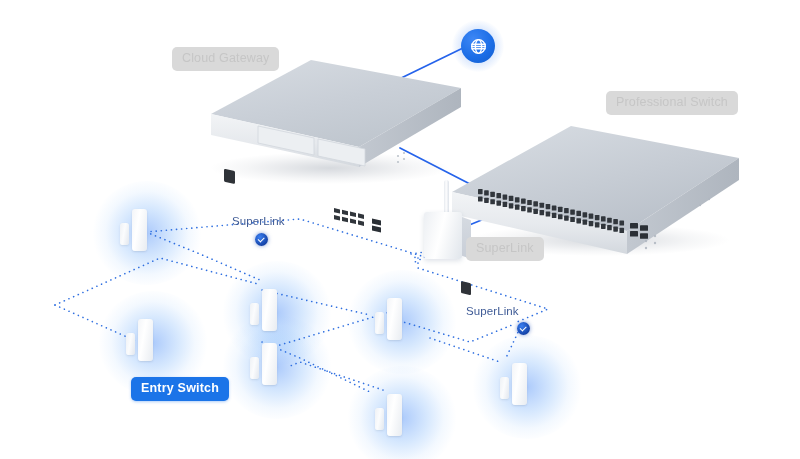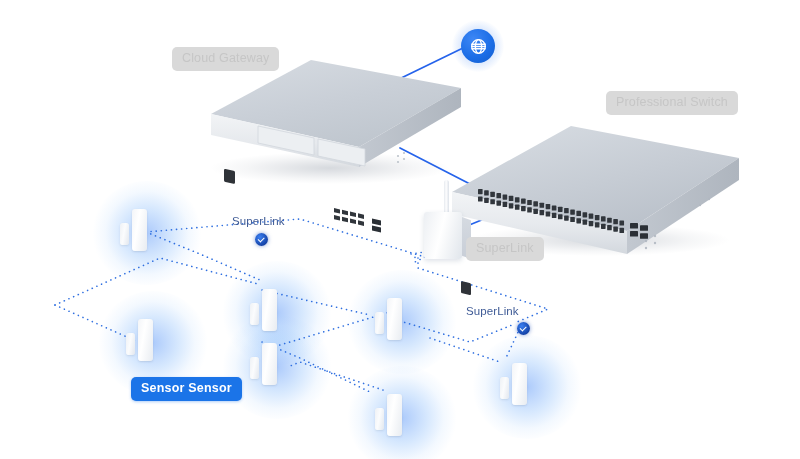--- a/index.html
+++ b/index.html
@@ -330,20 +330,20 @@
       <div class="chkdot" style="left: 255px; top: 233px;"></div>
       <div class="chkdot" style="left: 517px; top: 322px;"></div>
     </div>
 
   <div class="pill pill-grey" style="left:172px;top:47px;">Cloud Gateway</div>
 
   <div class="pill pill-grey" style="left:606px;top:91px;">Professional Switch</div>
 
   <div class="pill pill-grey" style="left:466px;top:237px;">SuperLink</div>
 
-  <div class="pill pill-blue" style="left:131px;top:377px;">Sensor Sensor</div>
+  <div class="pill pill-blue" style="left:131px;top:377px;">Entry Switch</div>
 
   <div id="linklabels-host">
       <div class="lbl-link" style="left: 232px; top: 216px;">SuperLink</div>
       <div class="lbl-link" style="left: 466px; top: 306px;">SuperLink</div>
     </div>
 
 </div>
 
 </body></html>

